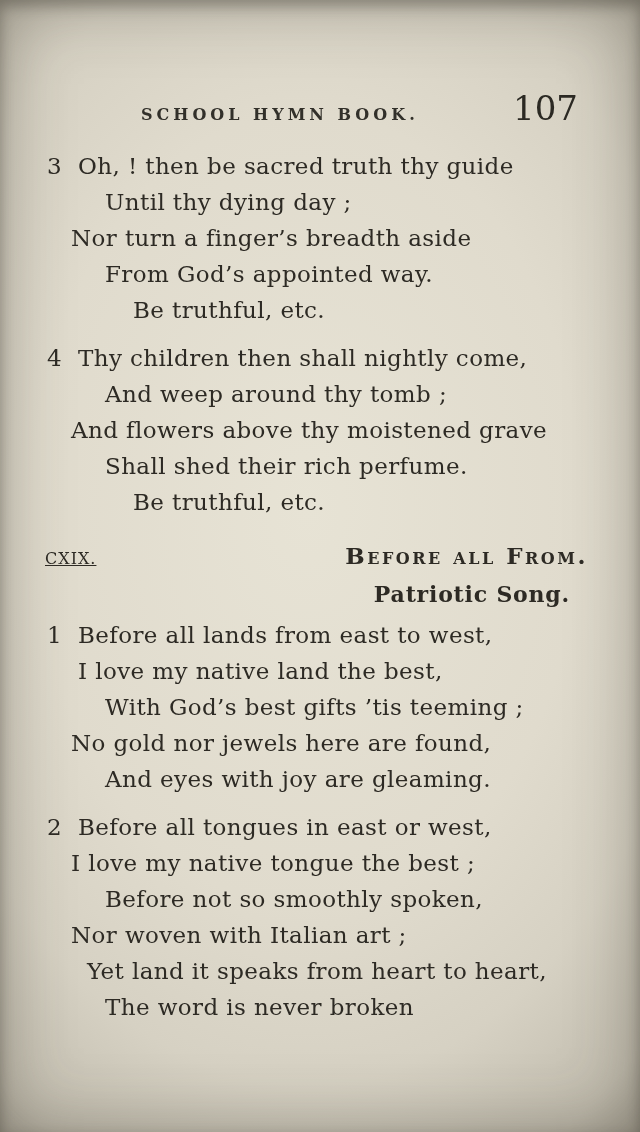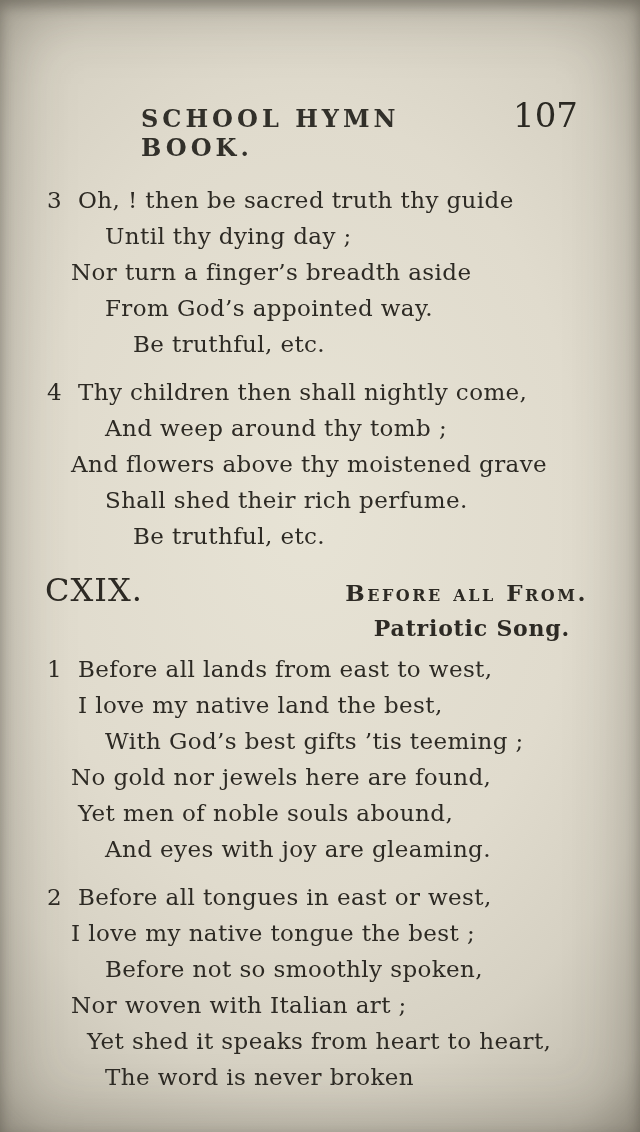--- a/index.html
+++ b/index.html
@@ -30,21 +30,21 @@
     padding: 88px 40px 0 45px;
   }
   
   .header {
     display: flex;
     align-items: baseline;
     margin-bottom: 20px;
   }
   .book-title {
     margin-left: 96px;
-    font-size: 24px;
+    font-size: 16px;
     font-weight: bold;
     letter-spacing: 4px;
     color: #32302a;
     margin-top: 16px;
   }
   .page-number {
     margin-left: auto;
     margin-right: 22px;
     font-size: 34px;
     color: #2b2923;
@@ -73,22 +73,23 @@
   
   .hymn-heading {
     display: flex;
     align-items: baseline;
     justify-content: space-between;
     margin-top: 18px;
     padding-right: 12px;
     line-height: 36px;
   }
   .hymn-number {
-    font-size: 32px;
+    font-size: 16px;
     letter-spacing: 1px;
+    text-decoration: underline;
   }
   .hymn-title {
     font-size: 23px;
     font-weight: bold;
     font-variant: small-caps;
     letter-spacing: 2.5px;
   }
   .hymn-subtitle {
     text-align: right;
     font-size: 22px;
@@ -131,28 +132,27 @@
         <span class="hymn-number">CXIX.</span>
         <span class="hymn-title">Before all From.</span>
       </div>
       <div class="hymn-subtitle">Patriotic Song.</div>
 
       <div class="verse">
         <div class="vline"><span class="vnum">1</span><span>Before all lands from east to west,</span></div>
         <div class="vline in0">I love my native land the best,</div>
         <div class="vline in1">With God’s best gifts ’tis teeming ;</div>
         <div class="vline in0-minus">No gold nor jewels here are found,</div>
-        <div class="vline in0">Yet men of noble souls abound,</div>
         <div class="vline in1">And eyes with joy are gleaming.</div>
       </div>
 
       <div class="verse">
         <div class="vline"><span class="vnum">2</span><span>Before all tongues in east or west,</span></div>
         <div class="vline in0-minus">I love my native tongue the best ;</div>
         <div class="vline in1">Before not so smoothly spoken,</div>
         <div class="vline in0-minus">Nor woven with Italian art ;</div>
-        <div class="vline in0-plus">Yet shed it speaks from heart to heart,</div>
+        <div class="vline in0-plus">Yet land it speaks from heart to heart,</div>
         <div class="vline in1">The word is never broken</div>
       </div>
 
     </div>
   </div>
 </div>
 
 </body></html>

